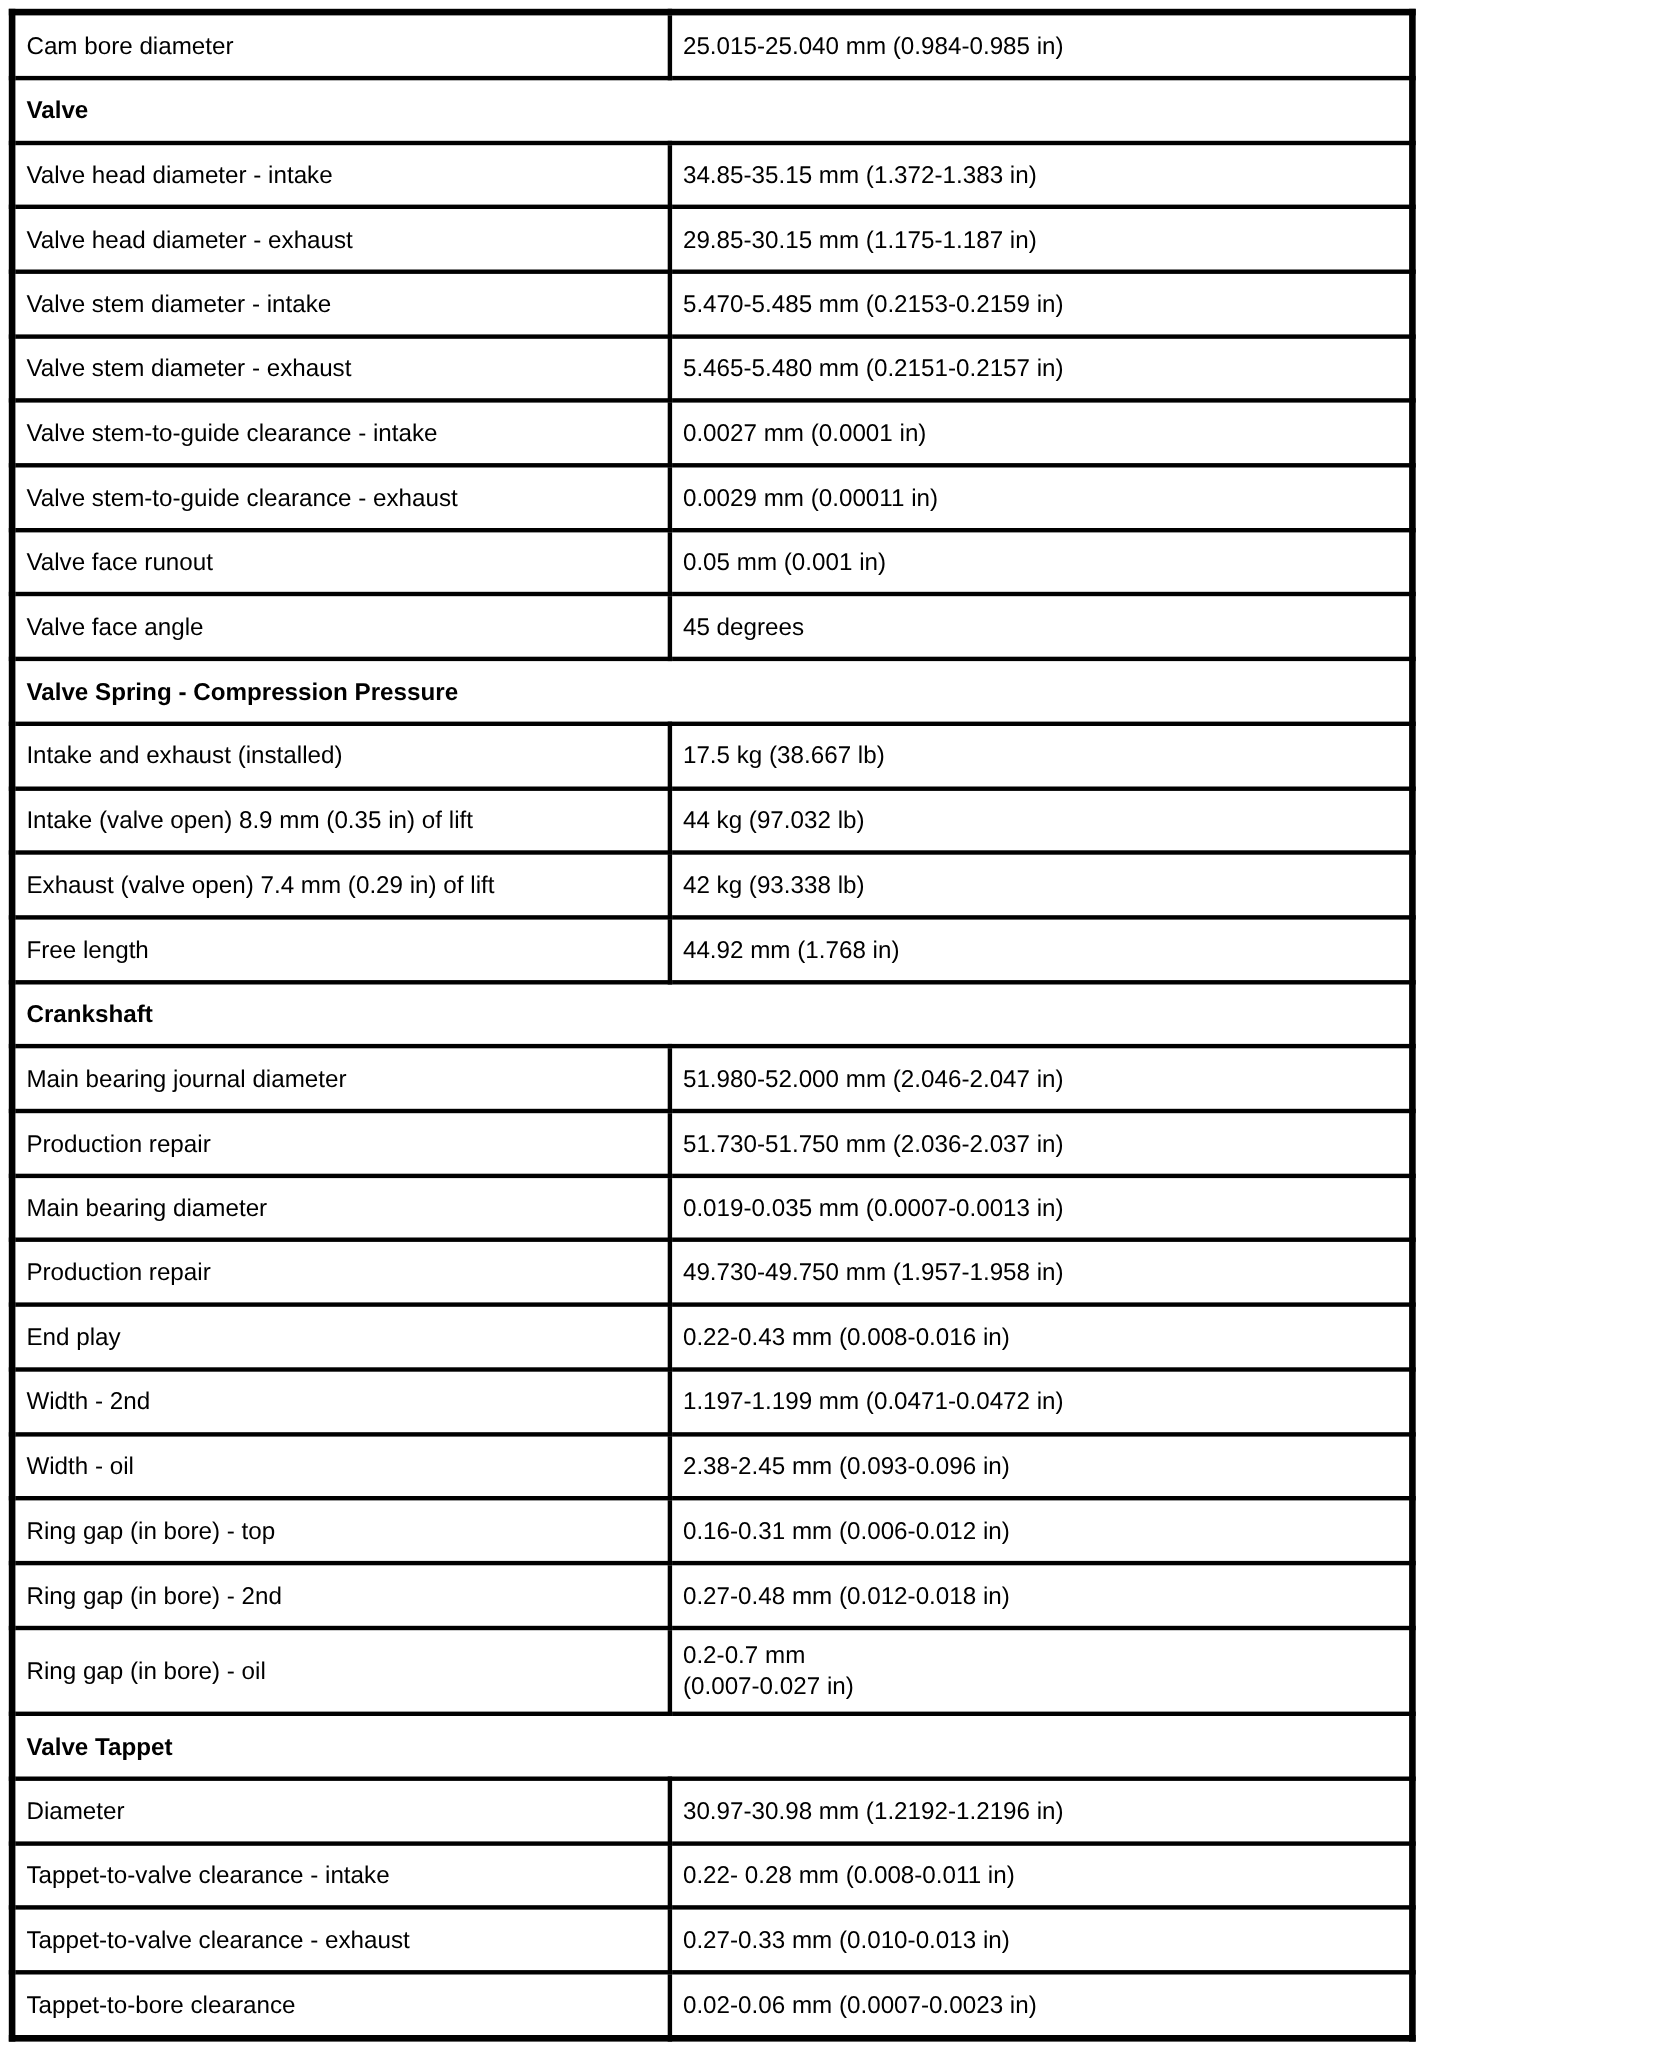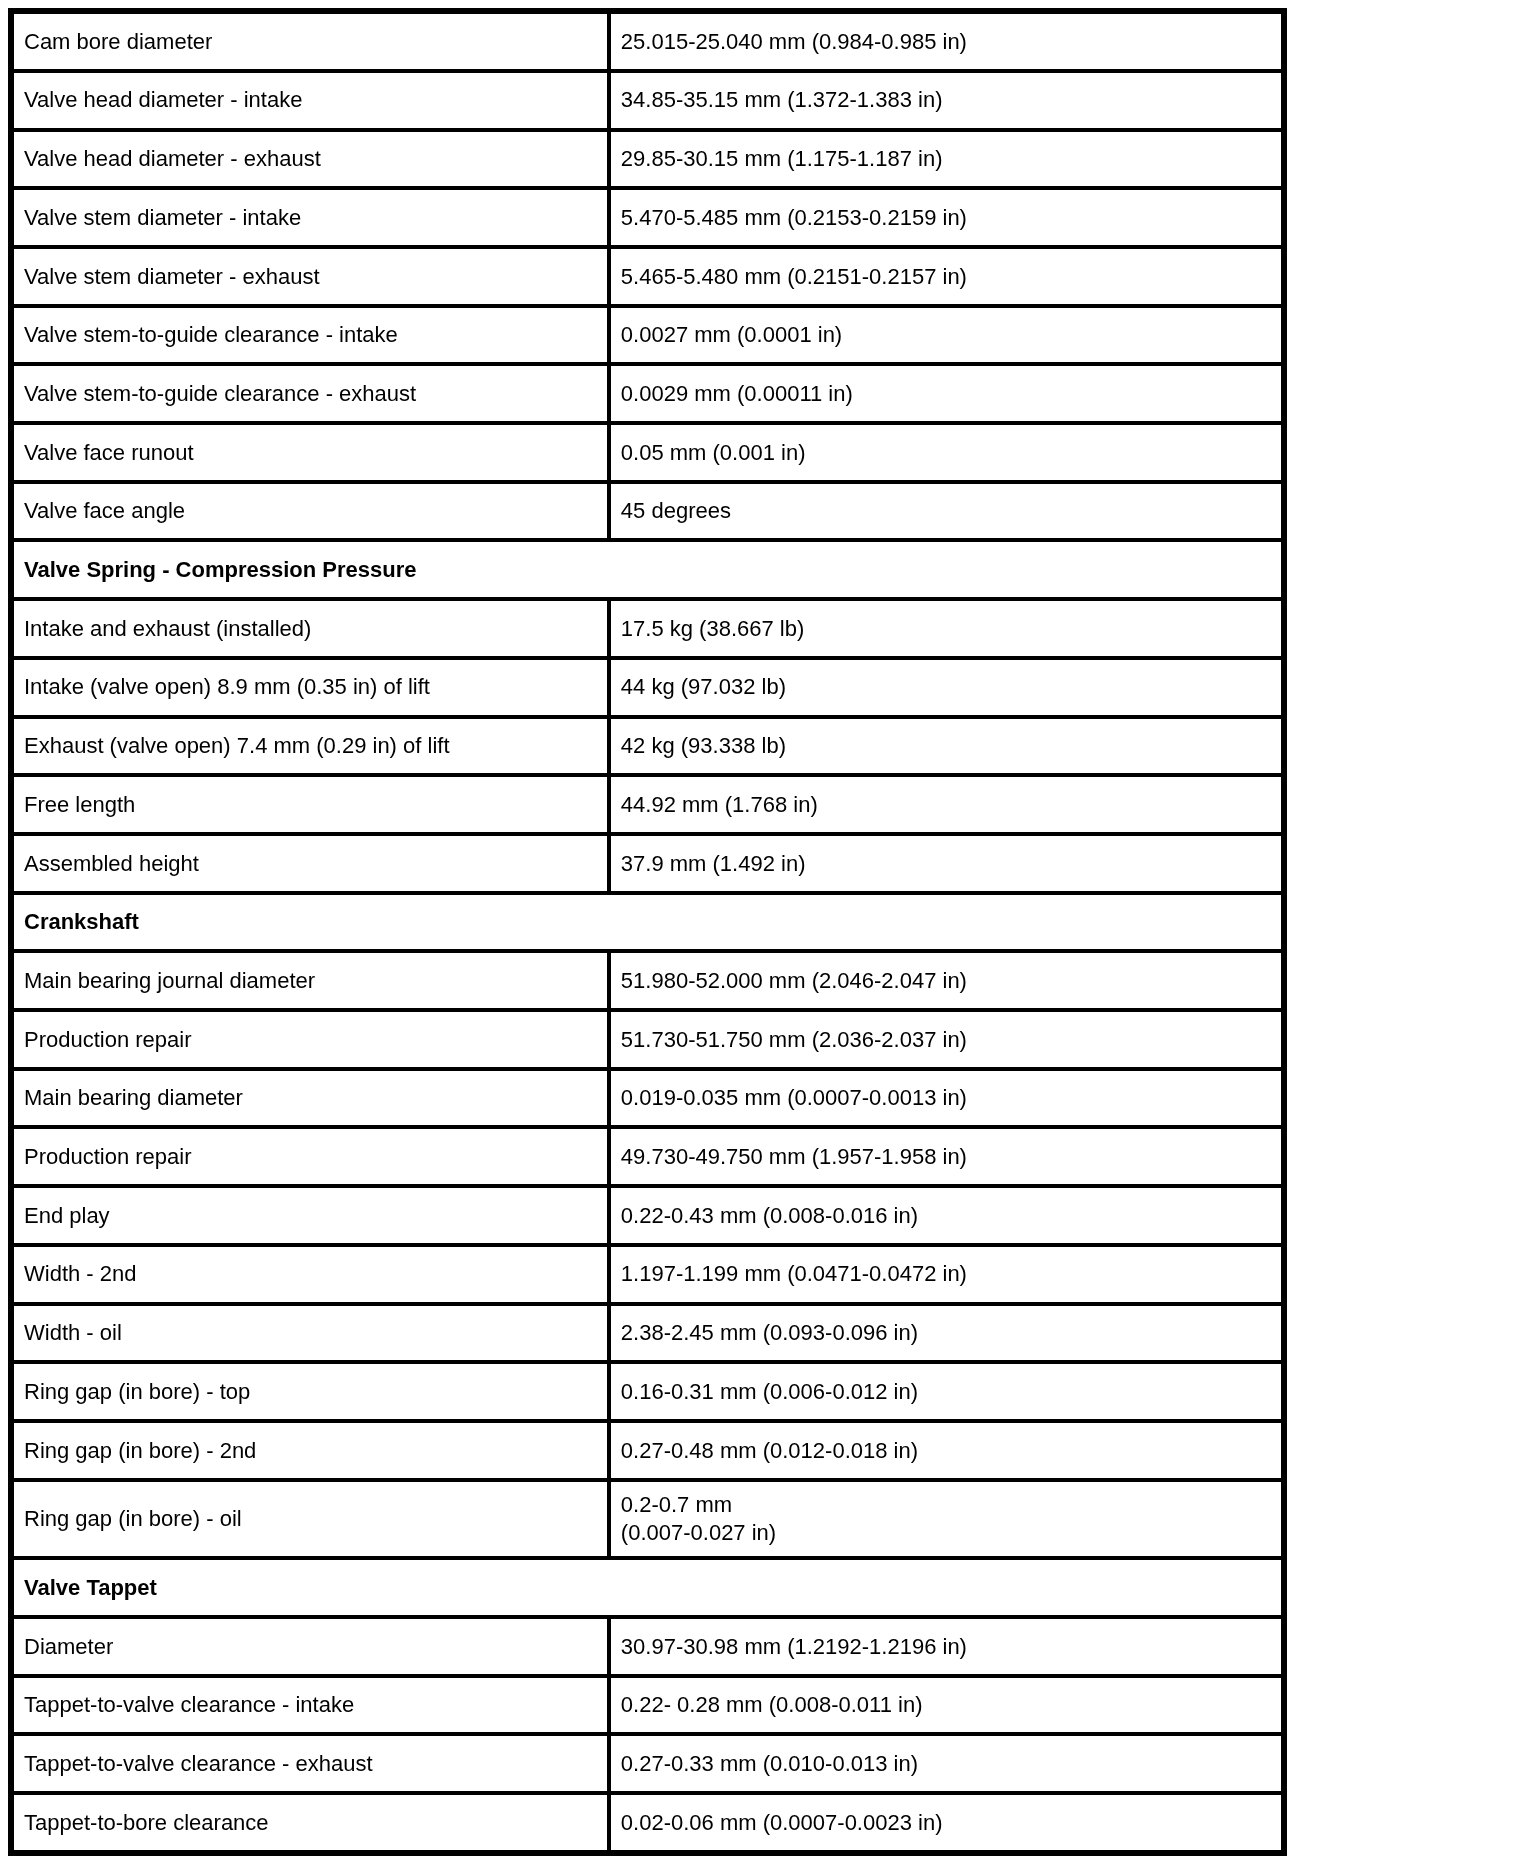--- a/index.html
+++ b/index.html
@@ -53,20 +53,23 @@
 <body>
 
 <div class="page">
   <table class="spec-table">
     <tbody>
   <tr class="data-row">
     <td class="label-cell">Cam bore diameter</td>
     <td class="value-cell">25.015-25.040 mm (0.984-0.985 in)</td>
   </tr>
 
+  <tr class="section-row">
+    <td colspan="2">Valve</td>
+  </tr>
 
   <tr class="data-row">
     <td class="label-cell">Valve head diameter - intake</td>
     <td class="value-cell">34.85-35.15 mm (1.372-1.383 in)</td>
   </tr>
 
   <tr class="data-row">
     <td class="label-cell">Valve head diameter - exhaust</td>
     <td class="value-cell">29.85-30.15 mm (1.175-1.187 in)</td>
   </tr>
@@ -118,24 +121,20 @@
   <tr class="data-row">
     <td class="label-cell">Exhaust (valve open) 7.4 mm (0.29 in) of lift</td>
     <td class="value-cell">42 kg (93.338 lb)</td>
   </tr>
 
   <tr class="data-row">
     <td class="label-cell">Free length</td>
     <td class="value-cell">44.92 mm (1.768 in)</td>
   </tr>
 
-  <tr class="data-row">
-    <td class="label-cell">Assembled height</td>
-    <td class="value-cell">37.9 mm (1.492 in)</td>
-  </tr>
 
   <tr class="section-row">
     <td colspan="2">Crankshaft</td>
   </tr>
 
   <tr class="data-row">
     <td class="label-cell">Main bearing journal diameter</td>
     <td class="value-cell">51.980-52.000 mm (2.046-2.047 in)</td>
   </tr>
 

